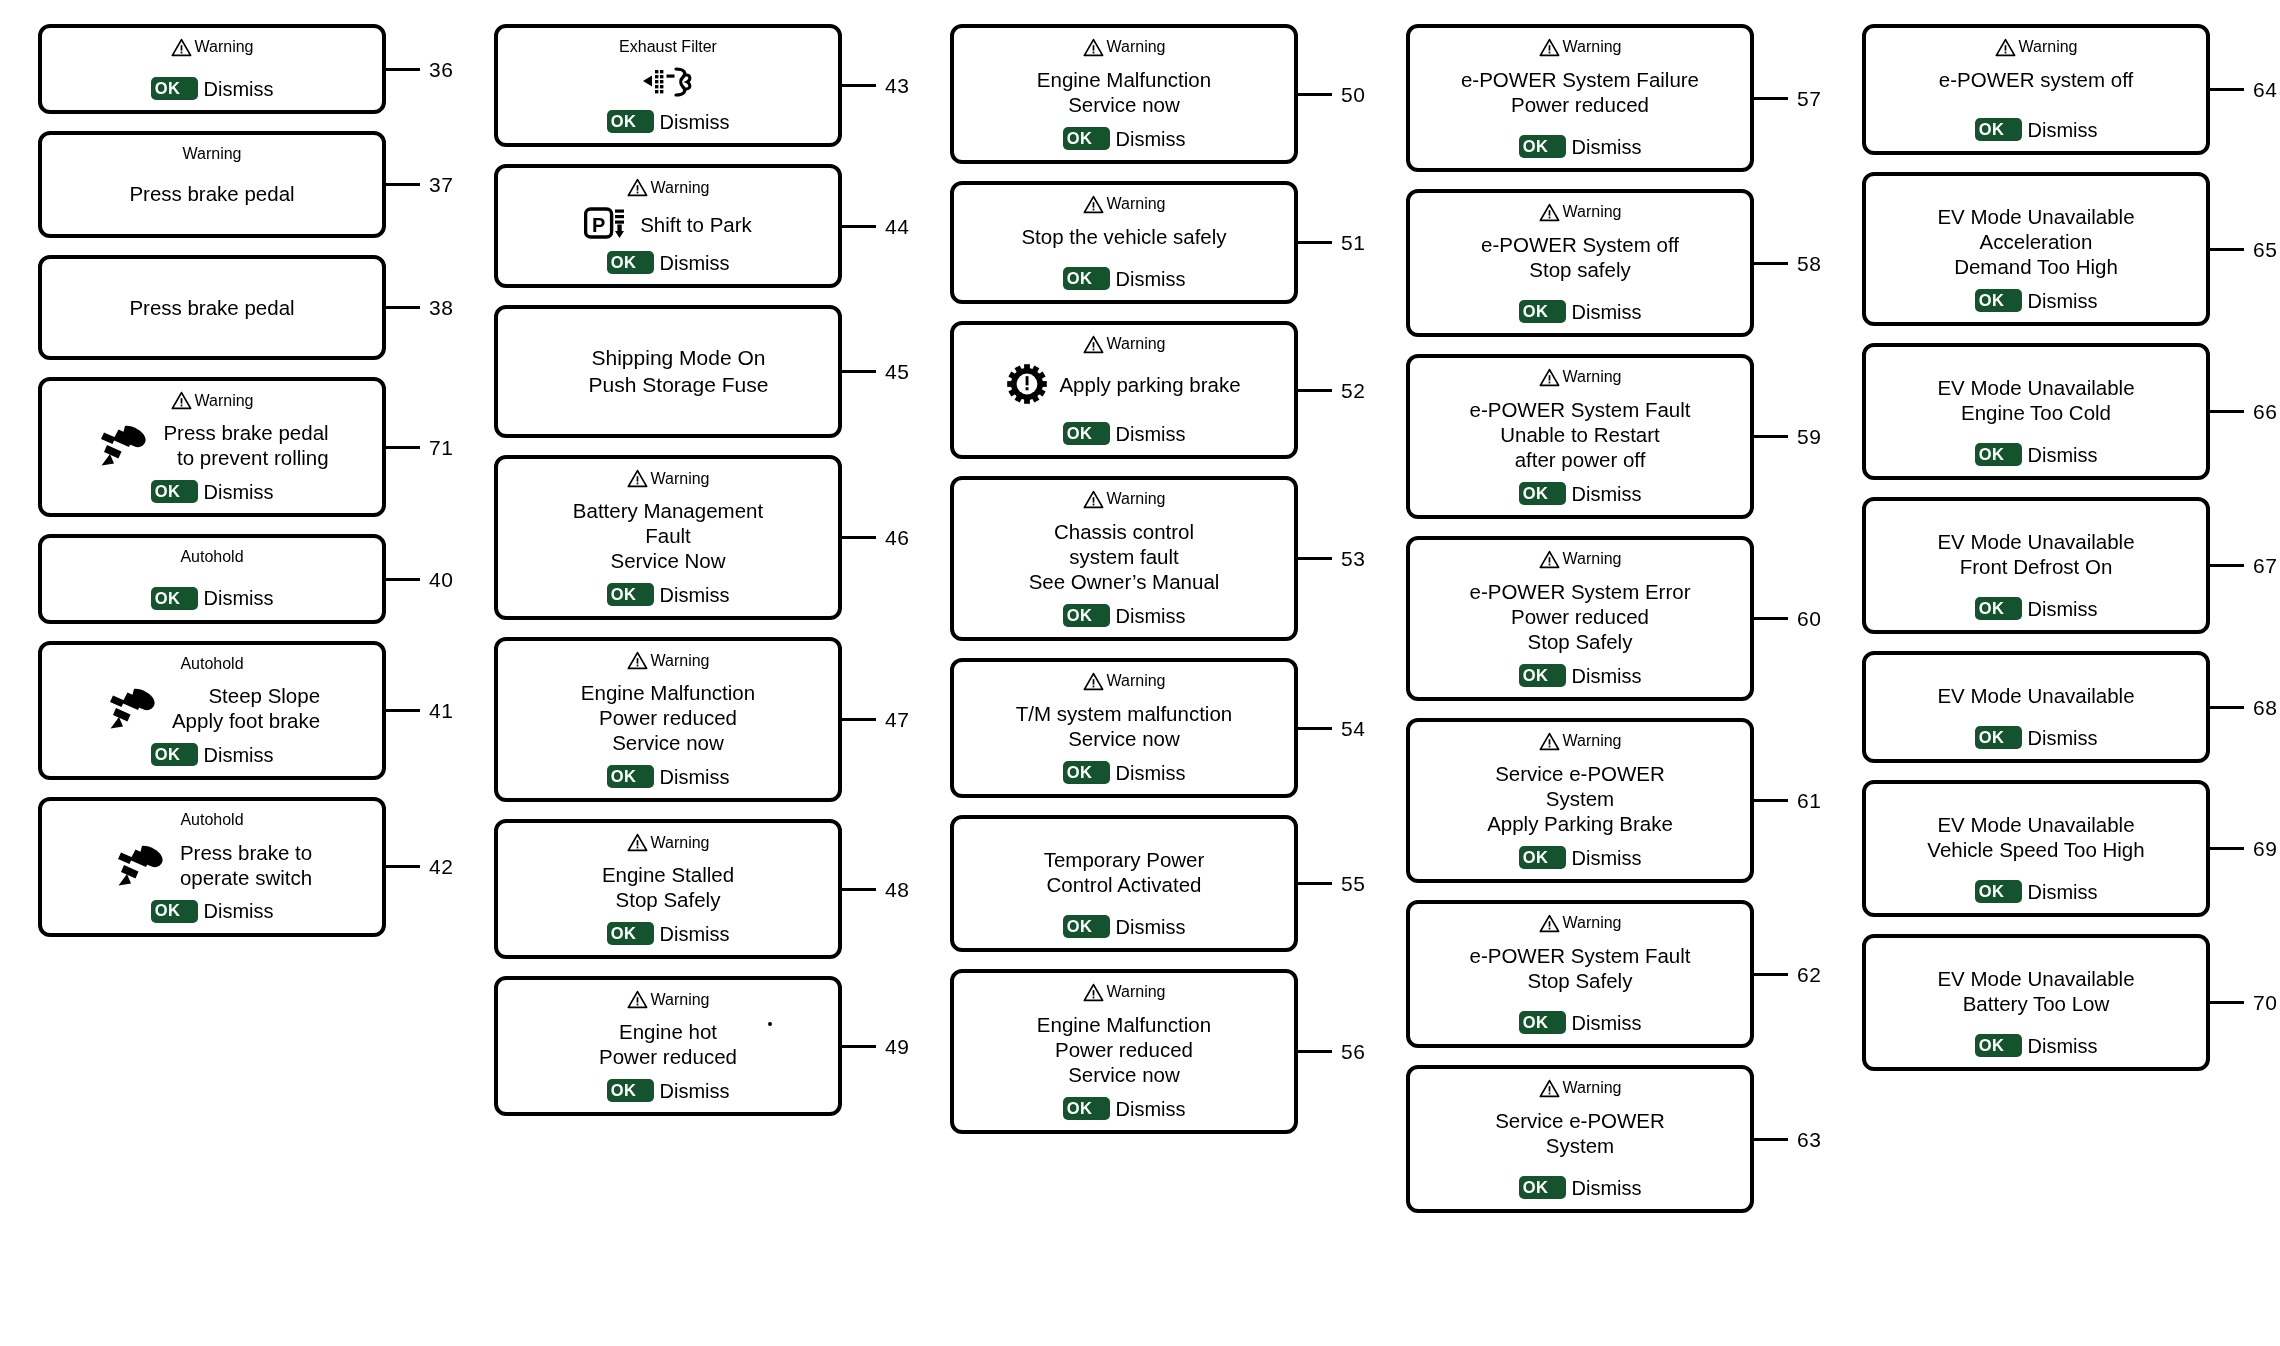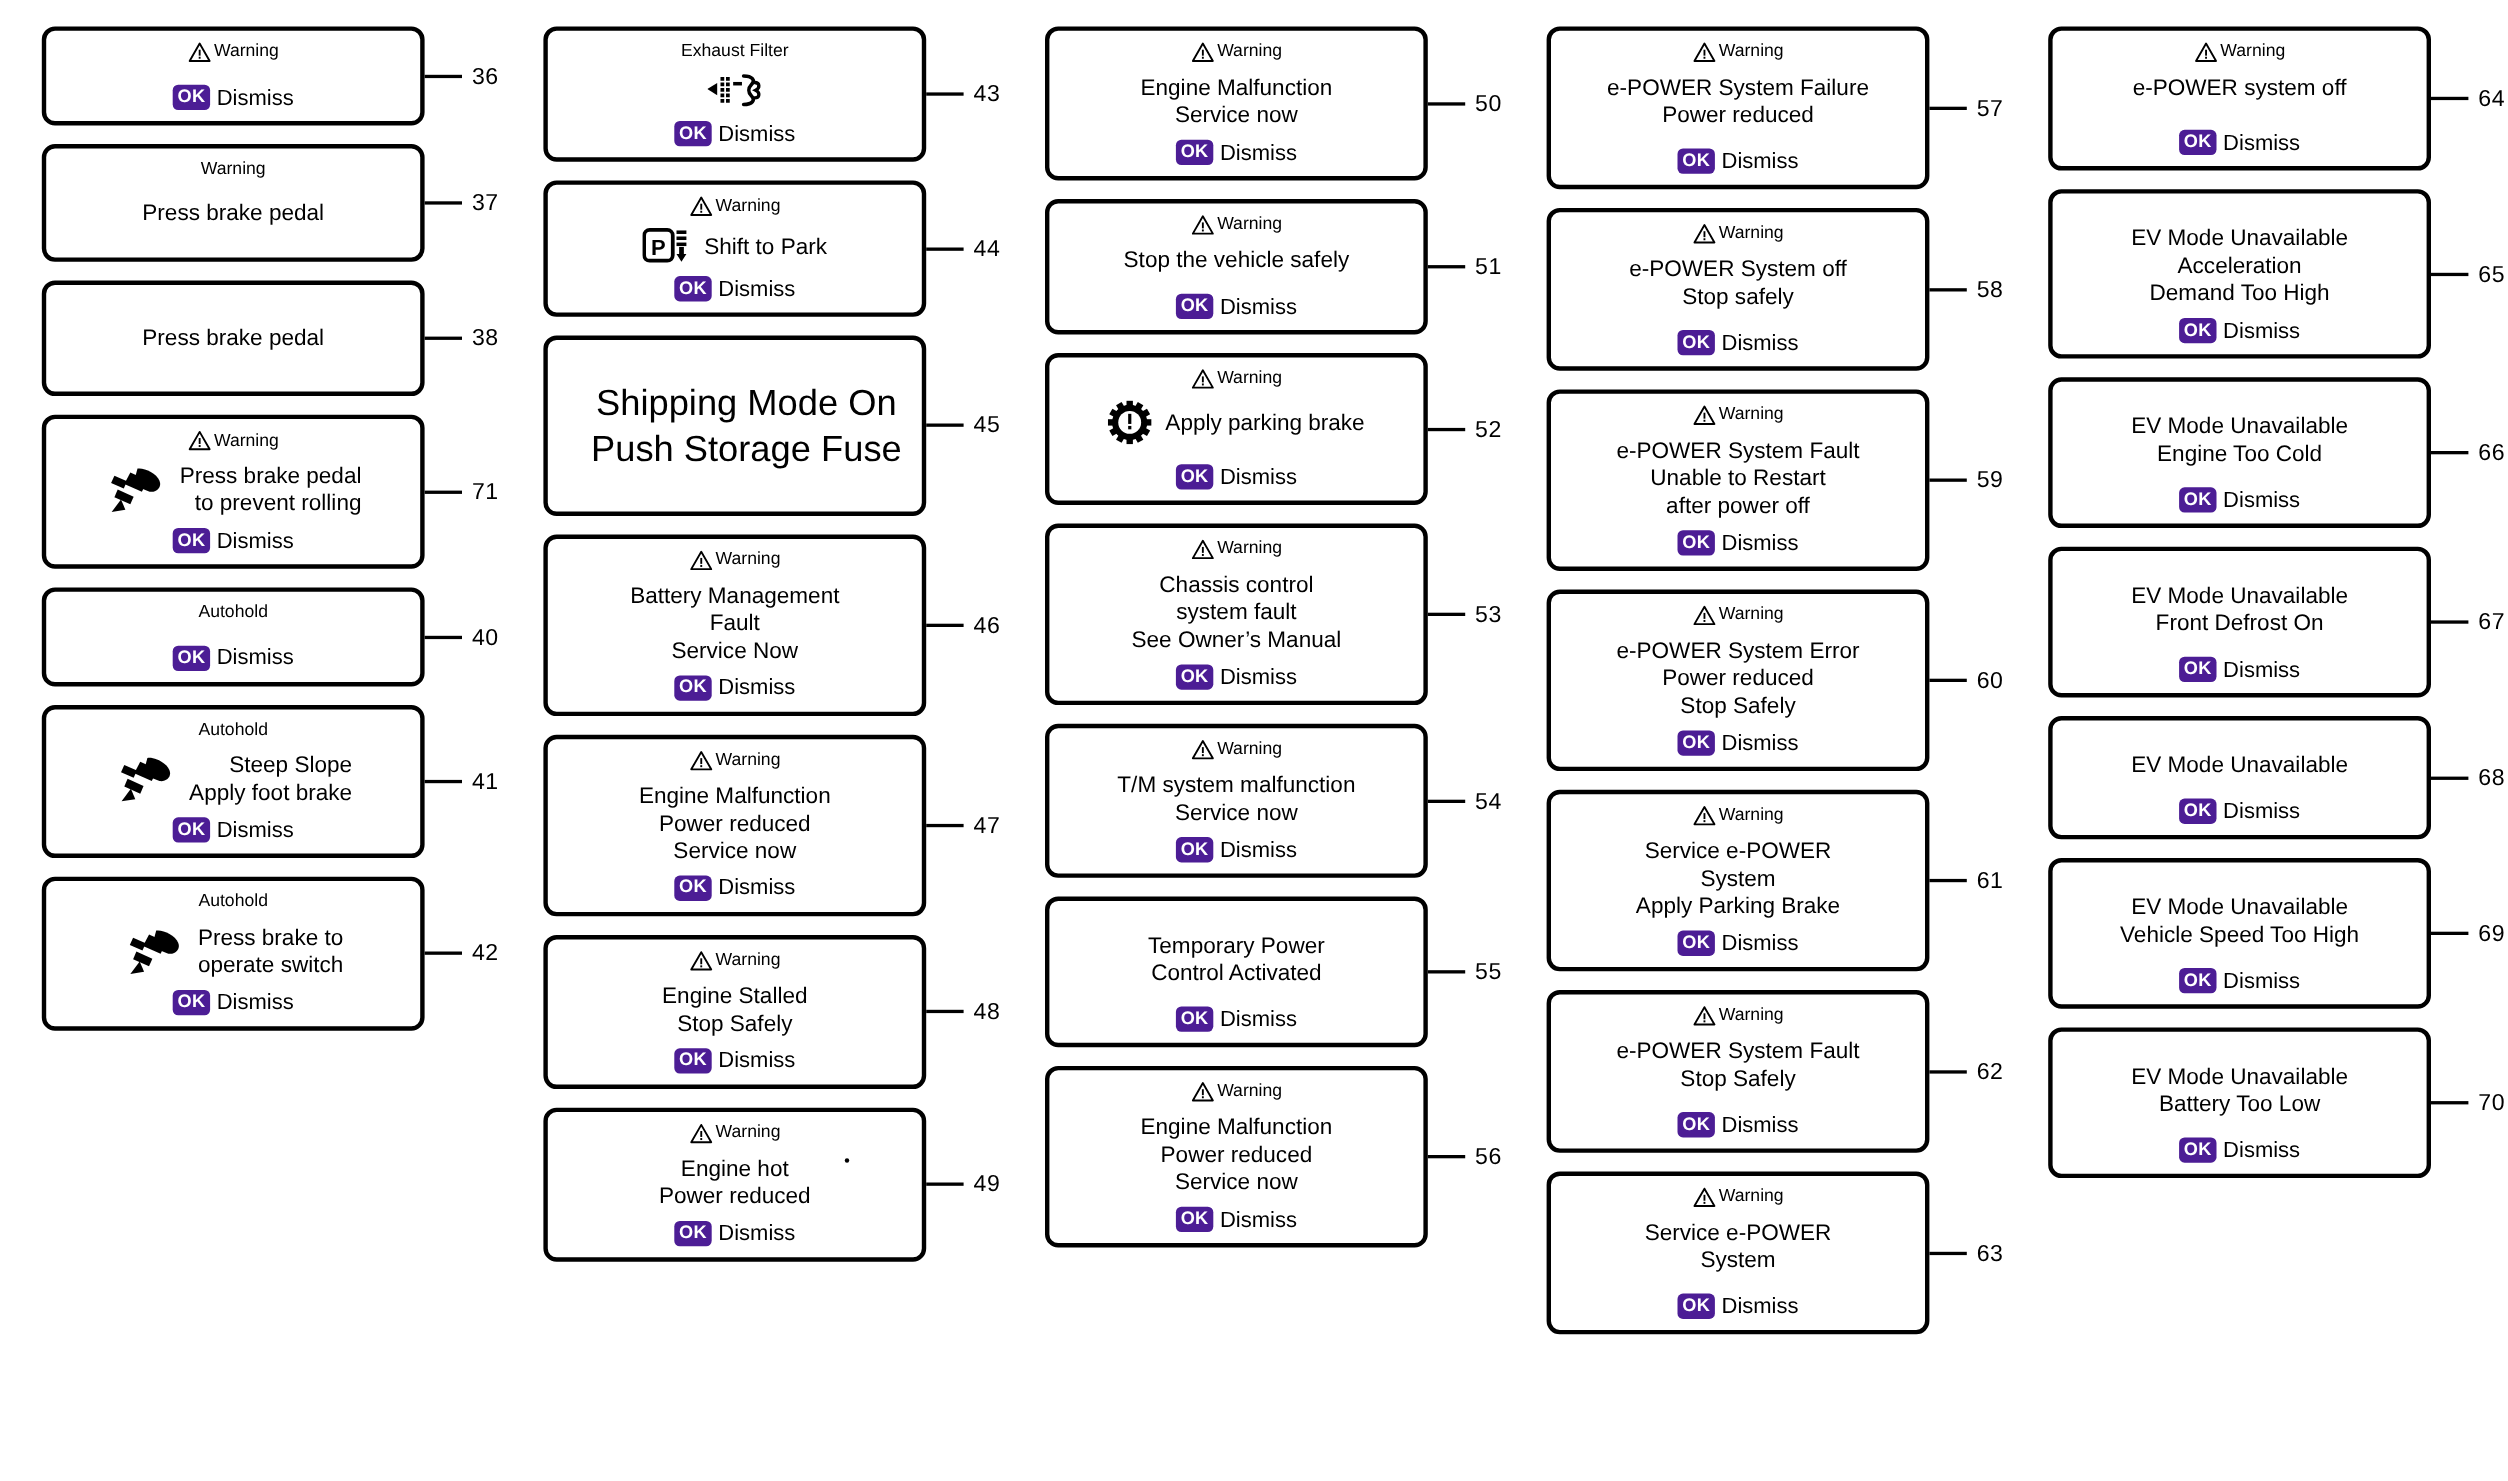--- a/index.html
+++ b/index.html
@@ -75,30 +75,30 @@
     width:100%;
   }
   .body .msg{
     font-size:20.5px;line-height:1.22;text-align:center;white-space:pre-line;
   }
   .body .msg.left{text-align:right;}
   .body .gfx{
     flex:0 0 auto;display:inline-flex;align-items:center;justify-content:center;
     margin-right:12px;
   }
-  .big .msg{font-size:33px;line-height:1.26;margin-left:21px;}
+  .big .msg{font-size:21px;line-height:1.26;margin-left:21px;}
   .dismiss{
     display:flex;flex-direction:row;align-items:center;justify-content:center;
     font-size:20px;line-height:1;white-space:nowrap;
   }
   .okbadge{
     display:inline-flex;align-items:center;justify-content:center;
-    background:#4c1d95;color:#fff;border-radius:5px;
+    background:#14532d;color:#fff;border-radius:5px;
     font-size:16.5px;font-weight:bold;letter-spacing:0.3px;
-    padding:2px 4px 3px 4px;margin-right:6px;
+    padding:2px 17px 3px 4px;margin-right:6px;
     min-width:26px;height:18px;box-sizing:content-box;
   }
   .sp-sm{height:10px;}
   .sp-md{height:18px;}
   .sp-lg{height:26px;}
   .speck{
     position:absolute;width:4px;height:4px;background:#000;border-radius:50%;
     right:66px;top:42px;
   }
   svg{display:block;}

